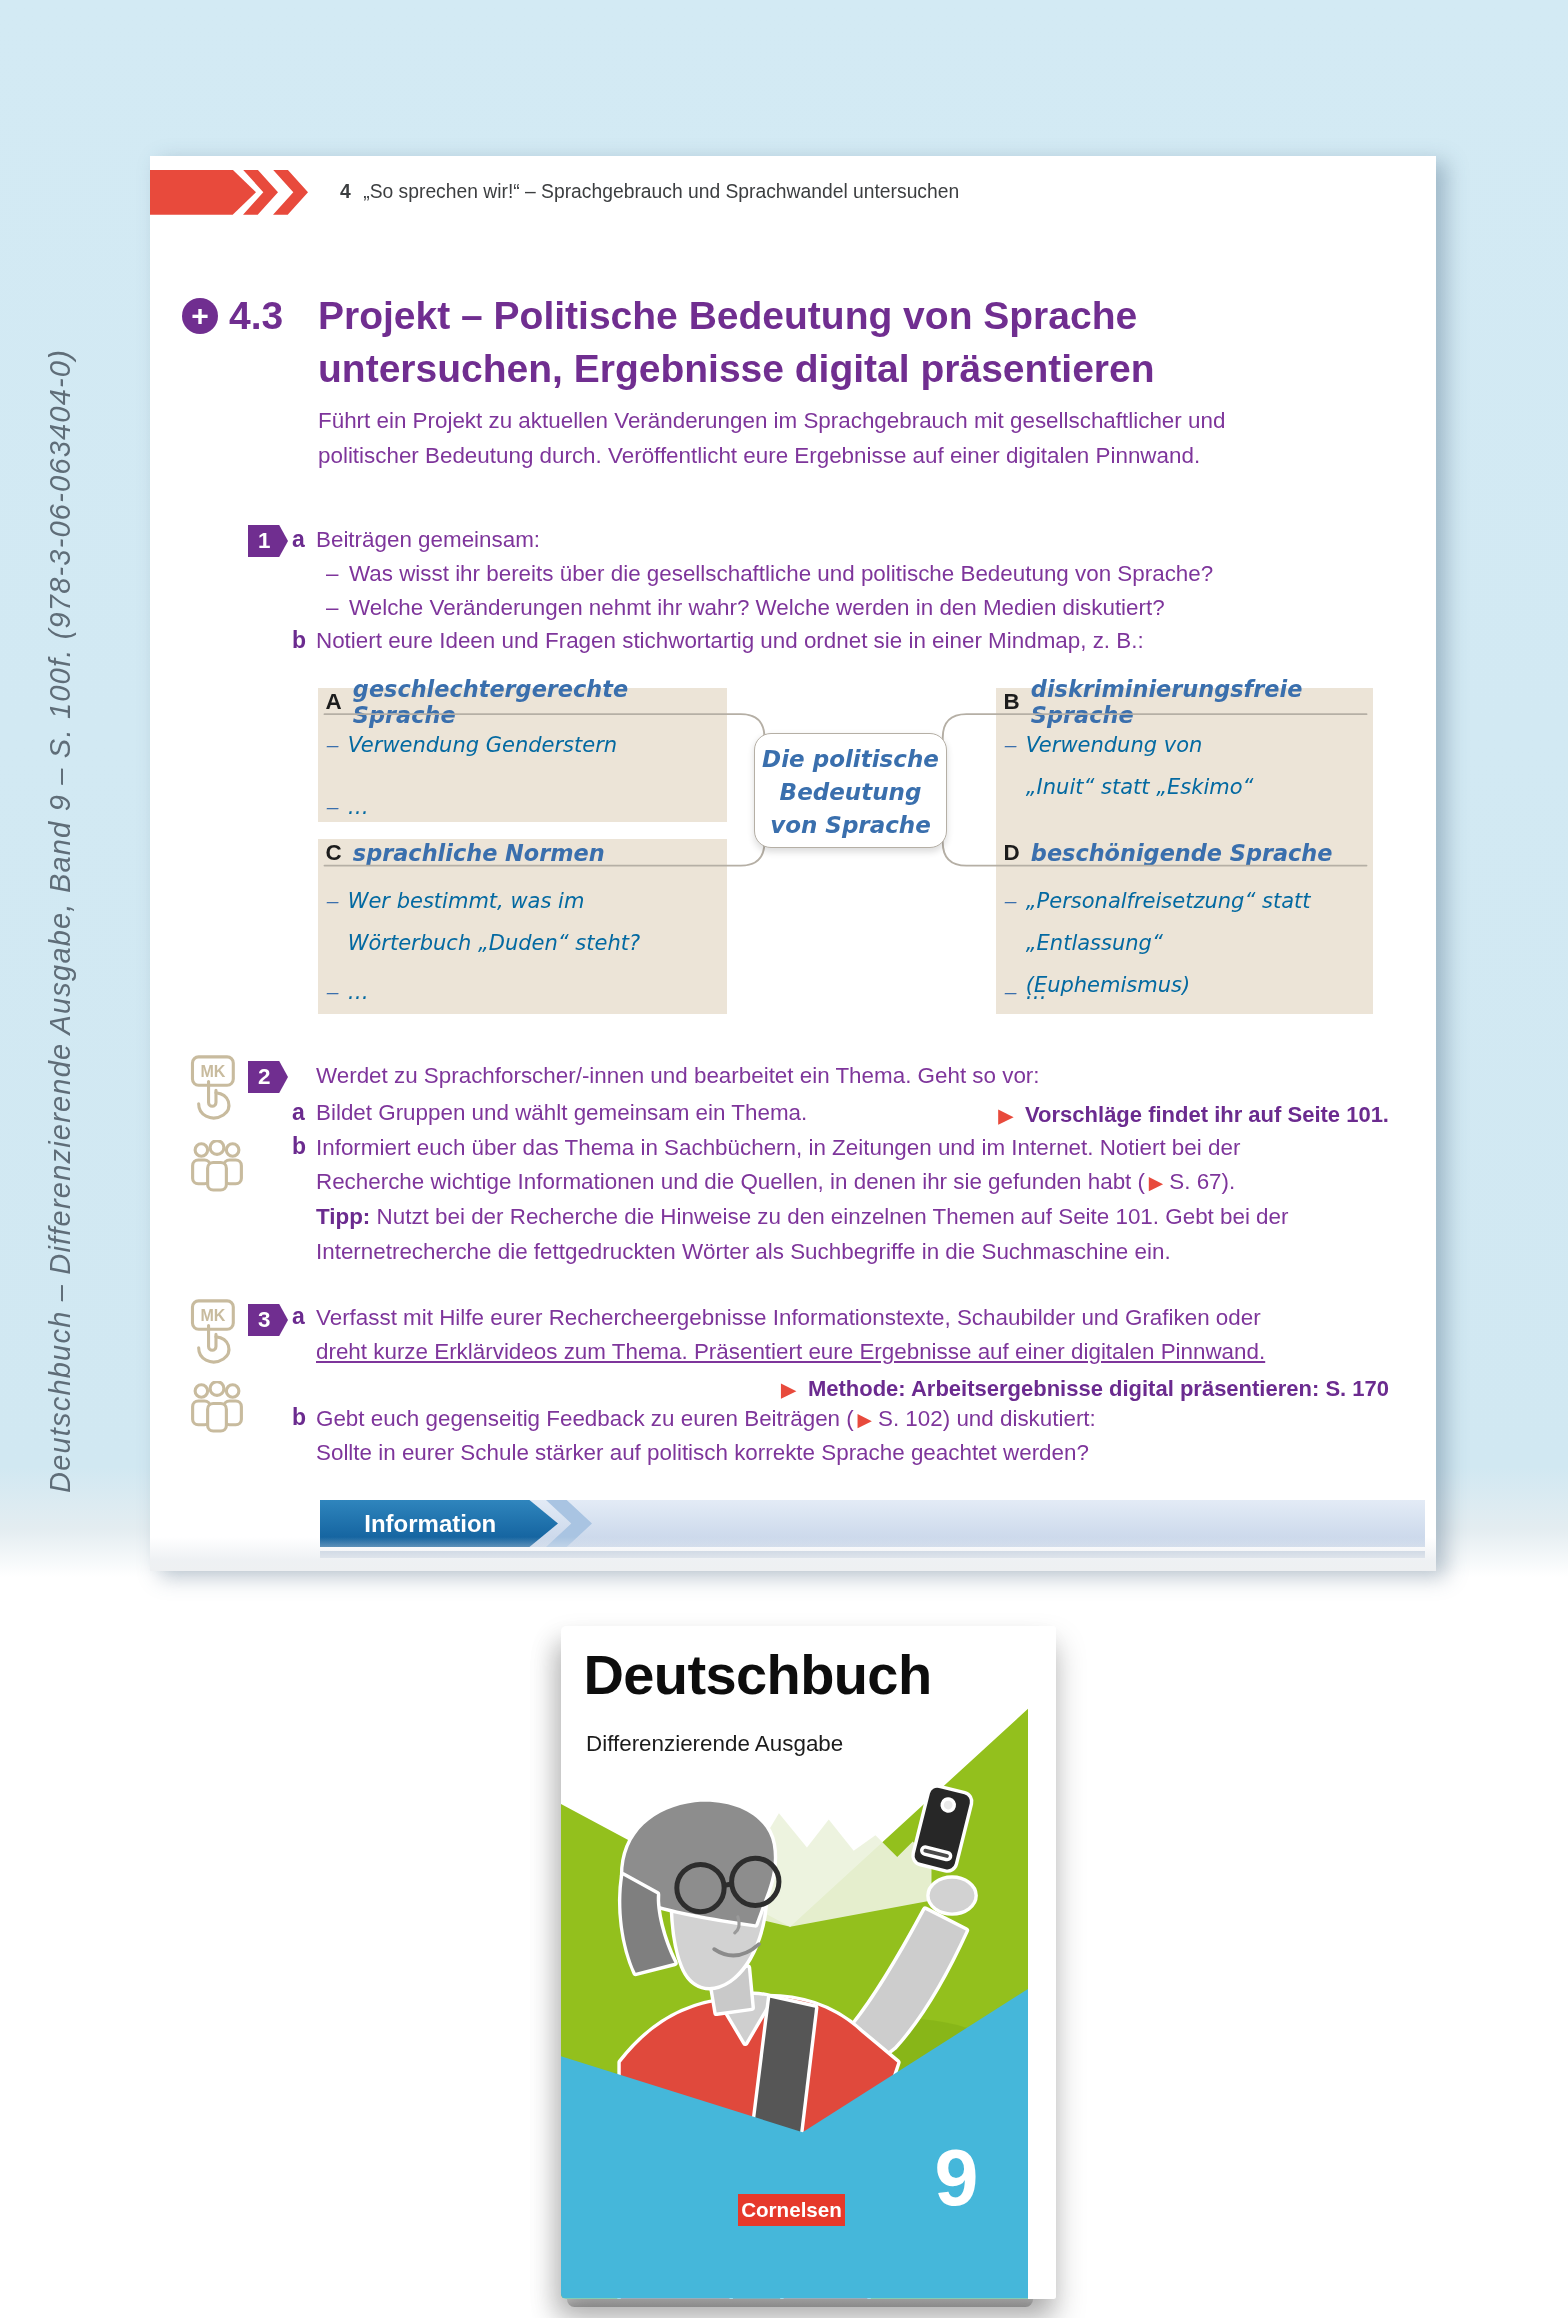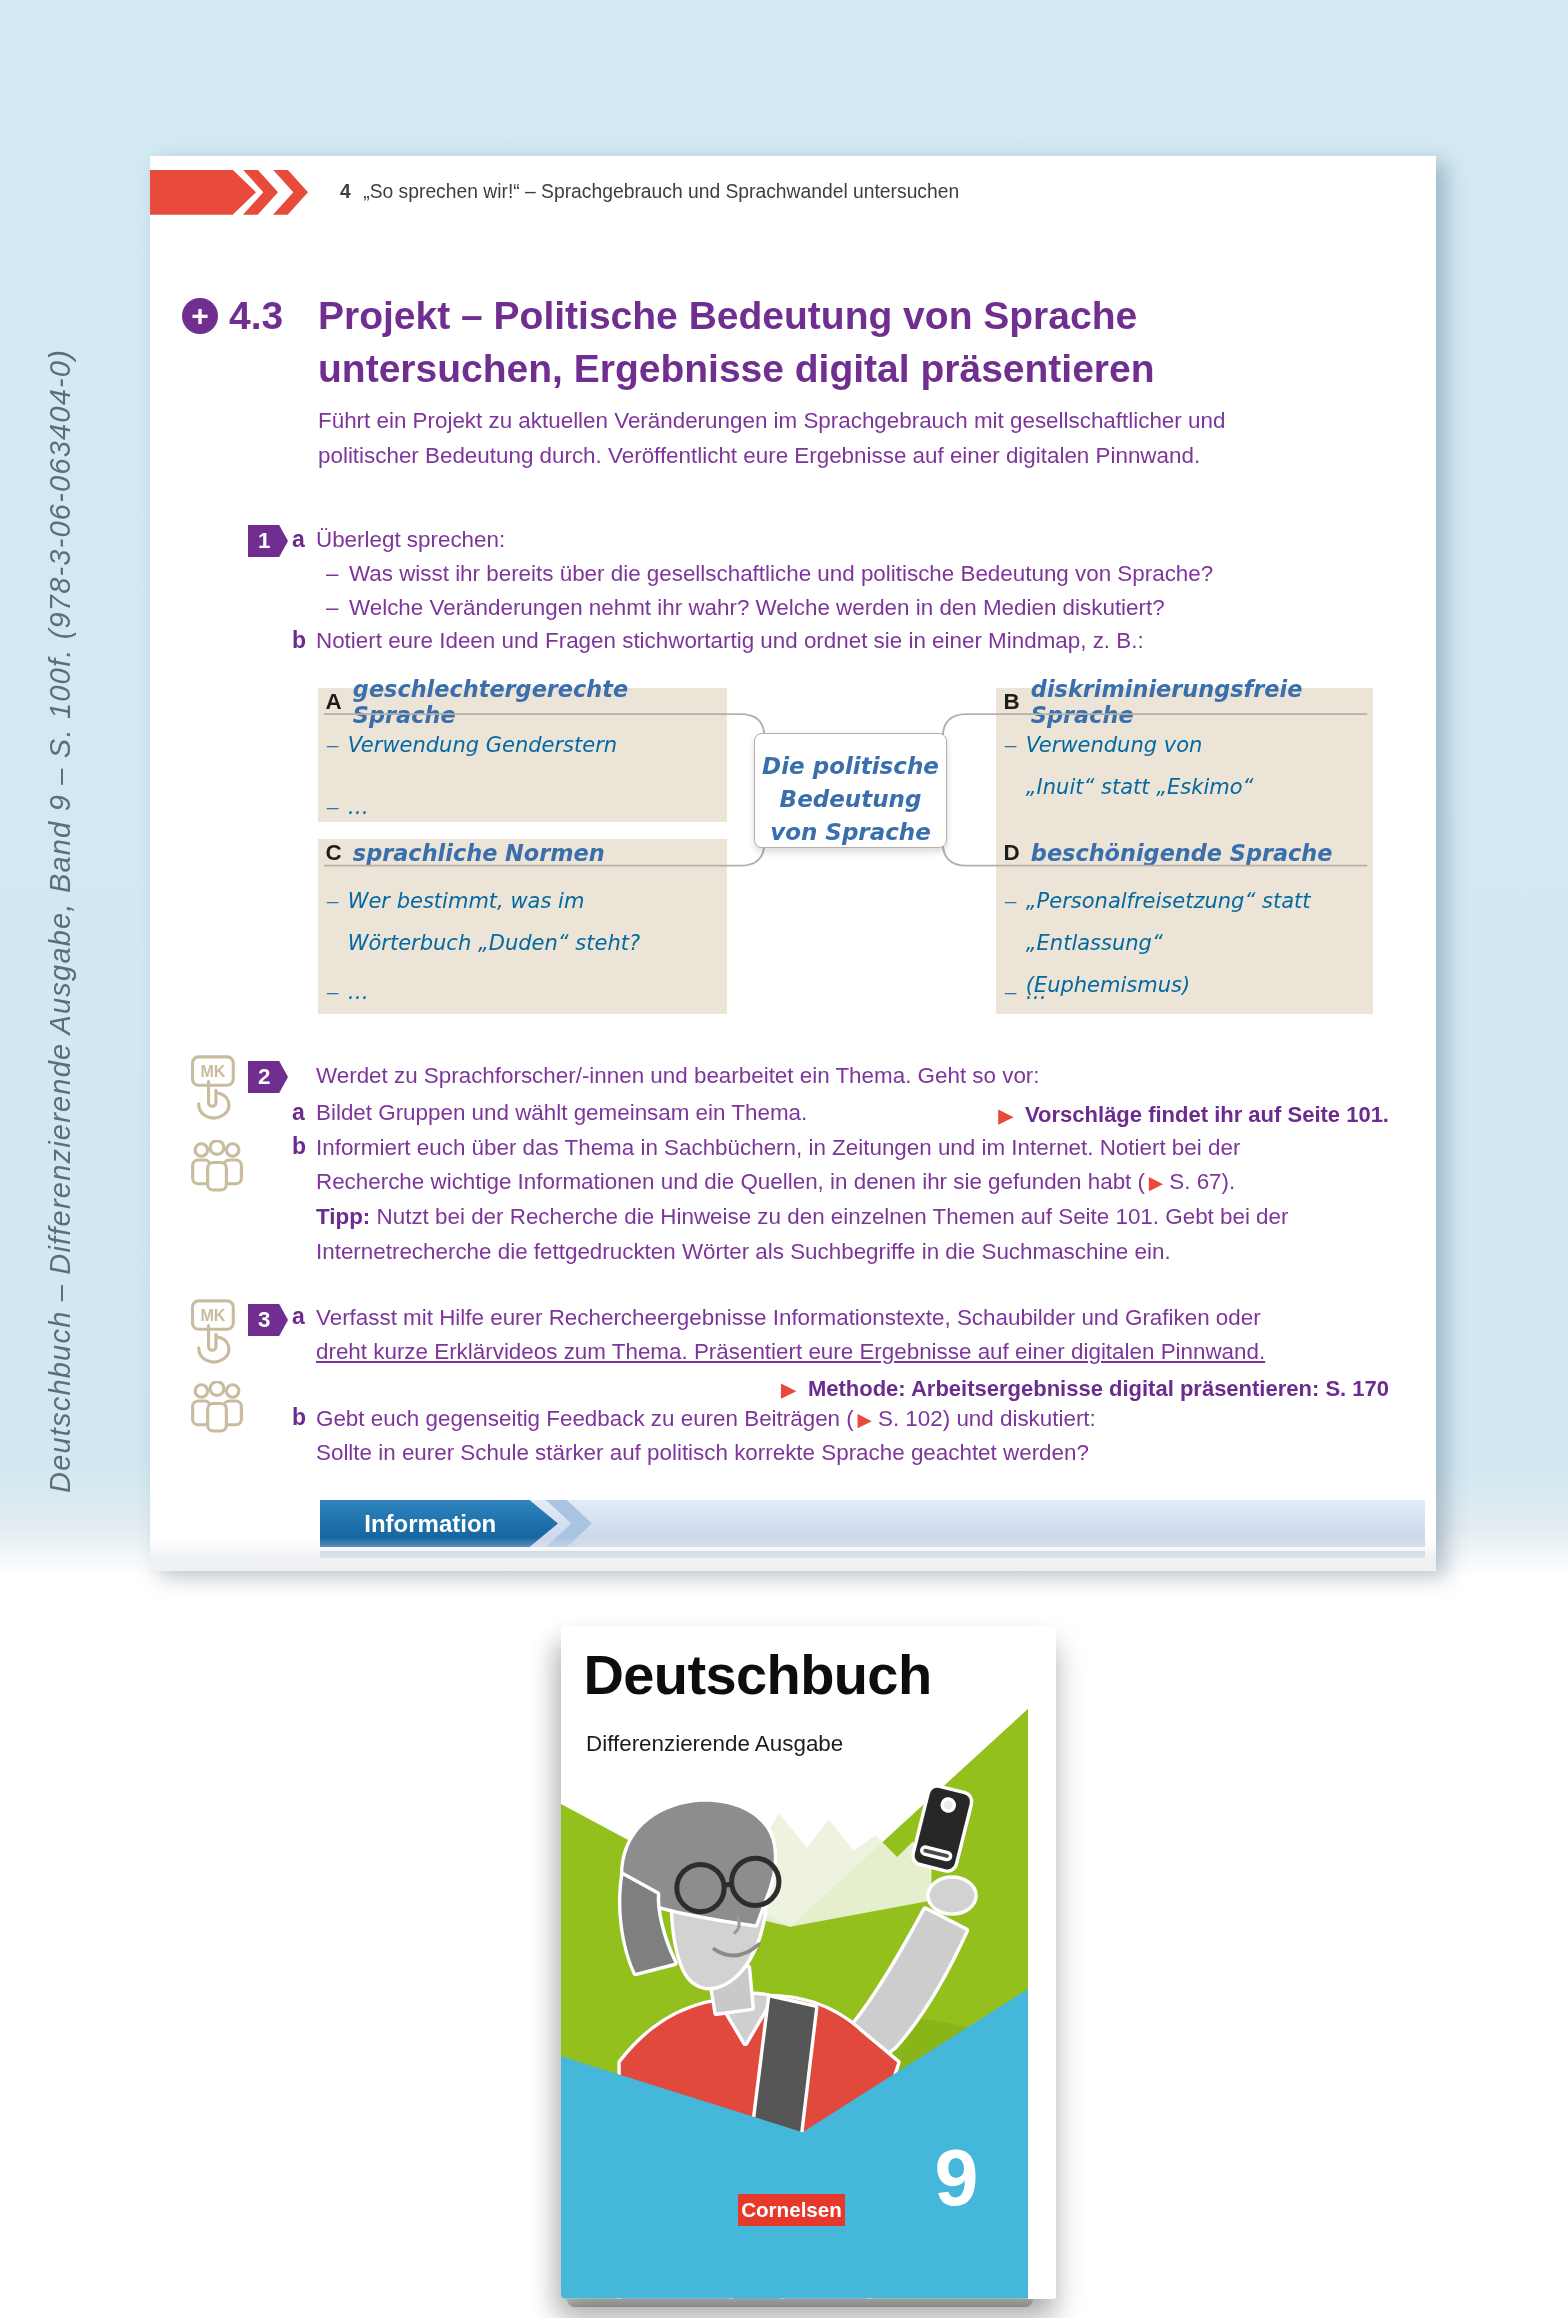--- a/index.html
+++ b/index.html
@@ -54,22 +54,22 @@
   .mm-title{position:absolute;left:7.5px;top:0;height:27.4px;display:flex;align-items:center;gap:11.2px;}
   .mm-letter{font-size:22.4px;font-weight:bold;color:#1c1c1c;}
   .hand{font-family:"DejaVu Sans",sans-serif;font-style:italic;color:#3a6fad;}
   .mm-title-text{font-size:22.4px;font-weight:bold;}
   .mm-item{position:absolute;left:8.7px;display:flex;}
   .mm-dash{font-size:21px;color:#3a6fad;font-style:italic;width:21px;flex:none;}
   .mm-item-text{font-size:21px;line-height:42px;color:#0369a1;}
   .mm-item{line-height:42px;}
   .mm-svg{position:absolute;left:0;top:0;z-index:1;}
   .mm-center{position:absolute;left:436px;top:45px;width:193px;height:115px;background:#fff;
-    border:1.9px solid #b5afa5;border-radius:8px;box-shadow:0 3.1px 7.5px rgba(0,0,0,.14);
-    z-index:2;text-align:center;padding-top:16px;box-sizing:border-box;}
+    border:1.9px solid #b5afa5;border-radius:17px;box-shadow:0 3.1px 7.5px rgba(0,0,0,.14);
+    z-index:2;text-align:center;padding-top:9px;box-sizing:border-box;}
   .mm-center div{font-size:23px;font-weight:bold;line-height:33px;}
 
   
   .info-band{position:absolute;left:170px;top:1344px;width:1105px;height:47px;
     background:linear-gradient(180deg,#e3ebf6 0%,#c7d5e9 100%);}
   .info-label{position:absolute;left:170px;top:1344px;width:238px;height:47px;
     background:linear-gradient(180deg,#2f85bd 0%,#0f5d9a 100%);color:#fff;font-size:24px;font-weight:bold;
     display:flex;align-items:center;justify-content:center;padding-right:17.5px;box-sizing:border-box;
     clip-path:polygon(0 0,88% 0,100% 50%,88% 100%,0 100%);z-index:2;}
   .info-chev{position:absolute;left:396px;top:1344px;width:46px;height:47px;background:#a9c4e2;
@@ -119,21 +119,21 @@
     <div class="plus-badge">+</div>
     <div class="sec-num">4.3</div>
     <div class="sec-line" style="top:138px;">Projekt – Politische Bedeutung von Sprache</div>
     <div class="sec-line" style="top:191px;">untersuchen, Ergebnisse digital präsentieren</div>
 
     <div class="t" style="left:168px;top:252px;">Führt ein Projekt zu aktuellen Veränderungen im Sprachgebrauch mit gesellschaftlicher und</div>
     <div class="t" style="left:168px;top:287px;">politischer Bedeutung durch. Veröffentlicht eure Ergebnisse auf einer digitalen Pinnwand.</div>
 
     <div class="num-badge" style="top:369px;">1</div>
     <div class="sub" style="top:370px;">a</div>
-    <div class="t" style="left:166px;top:371px;">Überlegt sprechen:</div>
+    <div class="t" style="left:166px;top:371px;">Beiträgen gemeinsam:</div>
     <div class="t" style="left:176px;top:405px;">–</div>
     <div class="t" style="left:199px;top:405px;">Was wisst ihr bereits über die gesellschaftliche und politische Bedeutung von Sprache?</div>
     <div class="t" style="left:176px;top:439px;">–</div>
     <div class="t" style="left:199px;top:439px;">Welche Veränderungen nehmt ihr wahr? Welche werden in den Medien diskutiert?</div>
     <div class="sub" style="top:471px;">b</div>
     <div class="t" style="left:166px;top:472px;">Notiert eure Ideen und Fragen stichwortartig und ordnet sie in einer Mindmap, z. B.:</div>
 
     <div class="mindmap">
       <div class="mm-box" style="left:0;top:0;width:409px;height:134px;">
         <div class="mm-title">

